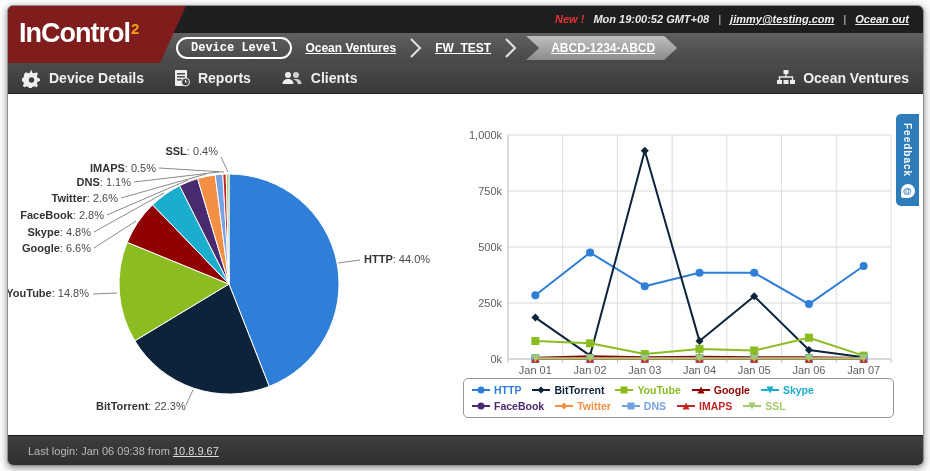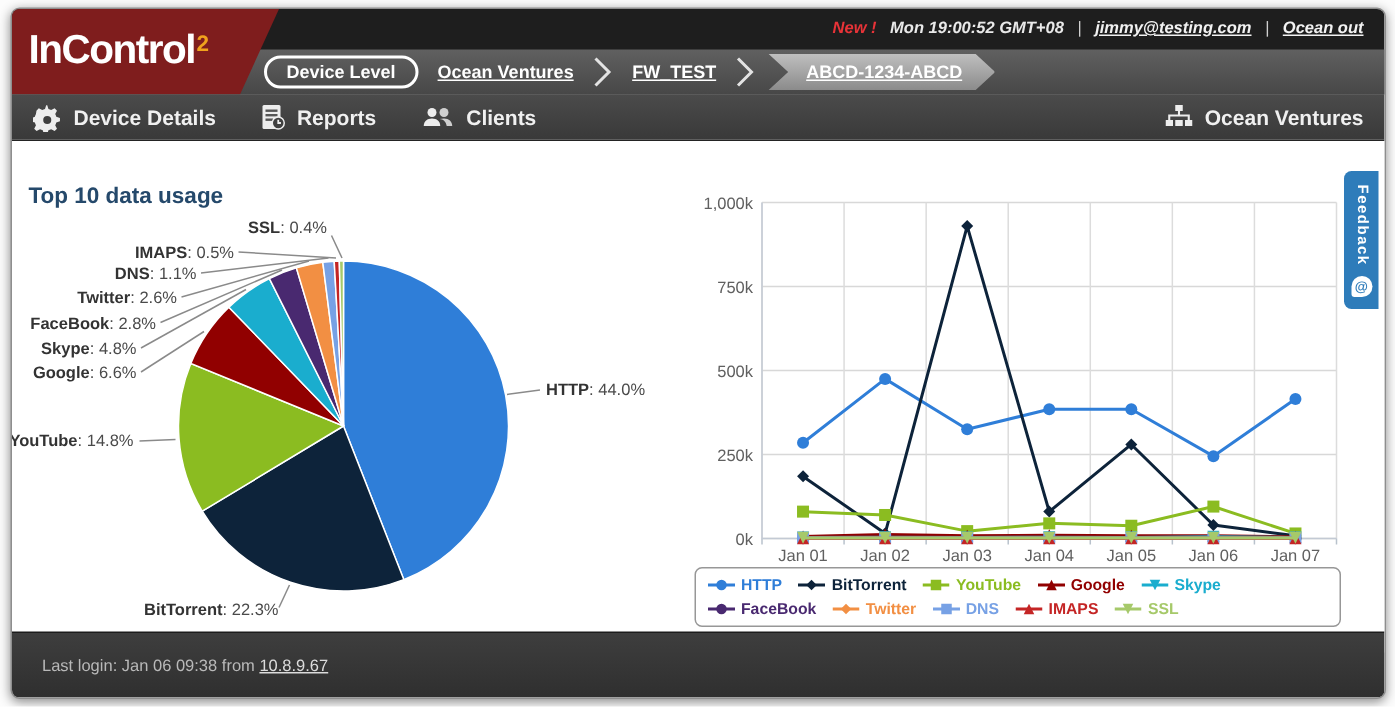--- a/index.html
+++ b/index.html
@@ -12,21 +12,21 @@
              display:flex;align-items:center;padding-left:168px;gap:13px;}
   .logoblock{position:absolute;top:0;left:0;width:178px;height:57px;background:#7f1d1d;
              clip-path:polygon(0 0,178px 0,152px 57px,0 57px);z-index:3;cursor:pointer;}
   .logo{position:absolute;left:11px;top:12px;font-size:27px;font-weight:bold;color:#fff;letter-spacing:-1px;white-space:nowrap;}
   .logo sup{font-size:15px;color:#f0a21d;position:relative;top:2px;left:1px;}
   .account{position:absolute;top:7px;right:14px;font-size:11px;font-weight:bold;color:#e9e9e9;
            display:flex;gap:9px;align-items:center;z-index:4;font-style:italic;}
   .new{color:#e83338;}
   .ulink{text-decoration:underline;cursor:pointer;color:#f2f2f2;}
   .sep{color:#cfcfcf;font-weight:normal;}
-  .crumb-pill{border:2px solid #fff;border-radius:14px;padding:2px 13px;color:#fff;font-weight:bold;font-size:12px;cursor:pointer;white-space:nowrap;}
+  .crumb-pill{border:2px solid #fff;border-radius:14px;padding:2px 13px;color:#fff;font-weight:bold;font-size:12px;cursor:pointer;white-space:nowrap;font-family:Liberation Mono, monospace;}
   .crumb-link{color:#fff;font-weight:bold;font-size:12px;text-decoration:underline;cursor:pointer;white-space:nowrap;}
   .chev{flex:0 0 auto;display:block;}
   .crumb-tag{background:linear-gradient(#bfbfbf,#8b8b8b);
              clip-path:polygon(0 0,calc(100% - 13px) 0,100% 50%,calc(100% - 13px) 100%,0 100%,13px 50%);
              padding:5px 22px 5px 25px;color:#fff;font-weight:bold;font-size:12px;text-decoration:underline;cursor:pointer;white-space:nowrap;margin-left:-4px;}
   
   .toolbar{position:absolute;top:57px;left:0;right:0;height:31px;background:linear-gradient(#4b4b4b,#393939);
            border-bottom:1px solid #232323;display:flex;align-items:center;padding:0 14px;box-sizing:border-box;
            color:#f0f0f0;font-size:14px;font-weight:bold;z-index:2;}
   .tbitem{display:flex;align-items:center;gap:8px;margin-right:30px;cursor:pointer;}
@@ -43,21 +43,21 @@
           align-items:center;font-size:10.5px;line-height:14px;}
   .li{display:inline-flex;align-items:center;gap:4px;cursor:pointer;white-space:nowrap;font-weight:bold;}
   
   .feedback{position:absolute;right:4px;top:108px;width:23px;height:92px;background:#2e7cba;border-radius:5px 0 0 5px;
             display:flex;flex-direction:column;align-items:center;padding-top:9px;gap:7px;box-sizing:border-box;cursor:pointer;z-index:5;}
   .feedback-label{writing-mode:vertical-rl;color:#fff;font-size:10px;font-weight:bold;letter-spacing:1px;}
   .feedback-icon{width:14px;height:14px;background:#fff;border-radius:50% 50% 50% 2px;color:#2e7cba;font-size:9px;
                  font-weight:bold;display:flex;align-items:center;justify-content:center;}
   .feedback-icon::after{content:"@";}
   
-  .footer{position:absolute;bottom:0;left:0;right:0;height:44px;background:linear-gradient(#3e3e3e,#2f2f2f);
+  .footer{position:absolute;bottom:0;left:0;right:0;height:30px;background:linear-gradient(#3e3e3e,#2f2f2f);
           border-top:1px solid #1c1c1c;display:flex;align-items:center;justify-content:space-between;
           padding:0 16px 0 20px;font-size:11px;color:#b9b9b9;box-sizing:border-box;}
   .flink{color:#dcdcdc;text-decoration:underline;cursor:pointer;}
   svg text{font-family:"Liberation Sans",sans-serif;}
 </style>
 </head>
 <body>
 
 <div class="window">
 
@@ -163,21 +163,20 @@
         <text x="96" y="113" text-anchor="end" font-size="11" fill="#4a4a4a"><tspan font-weight="bold" fill="#333">FaceBook</tspan>: 2.8%</text>
         <polyline points="198,68 113,92" stroke="#8a8a8a" stroke-width="1" fill="none"></polyline>
         <text x="110" y="96" text-anchor="end" font-size="11" fill="#4a4a4a"><tspan font-weight="bold" fill="#333">Twitter</tspan>: 2.6%</text>
         <polyline points="211,66 126,76" stroke="#8a8a8a" stroke-width="1" fill="none"></polyline>
         <text x="123" y="80" text-anchor="end" font-size="11" fill="#4a4a4a"><tspan font-weight="bold" fill="#333">DNS</tspan>: 1.1%</text>
         <polyline points="216,66 151,62" stroke="#8a8a8a" stroke-width="1" fill="none"></polyline>
         <text x="148" y="66" text-anchor="end" font-size="11" fill="#4a4a4a"><tspan font-weight="bold" fill="#333">IMAPS</tspan>: 0.5%</text>
         <polyline points="220,66 213,51" stroke="#8a8a8a" stroke-width="1" fill="none"></polyline>
         <text x="210" y="49" text-anchor="end" font-size="11" fill="#4a4a4a"><tspan font-weight="bold" fill="#333">SSL</tspan>: 0.4%</text>
       </svg></div>
-  <h2 class="pie-title">Top 10 data usage</h2>
   <div id="line-wrap"><svg width="440" height="265" viewBox="0 0 440 265">
         <line x1="50" y1="245" x2="433" y2="245" stroke="#d8d8d8"></line>
         <line x1="50" y1="189" x2="433" y2="189" stroke="#d8d8d8"></line>
         <line x1="50" y1="133" x2="433" y2="133" stroke="#d8d8d8"></line>
         <line x1="50" y1="77" x2="433" y2="77" stroke="#d8d8d8"></line>
         <line x1="50" y1="21" x2="433" y2="21" stroke="#d8d8d8"></line>
         <line x1="50" y1="21" x2="50" y2="245" stroke="#dcdcdc"></line>
         <line x1="50" y1="245" x2="50" y2="249" stroke="#b9c2cc"></line>
         <line x1="104.71428571428572" y1="21" x2="104.71428571428572" y2="245" stroke="#dcdcdc"></line>
         <line x1="104.71428571428572" y1="245" x2="104.71428571428572" y2="249" stroke="#b9c2cc"></line>

